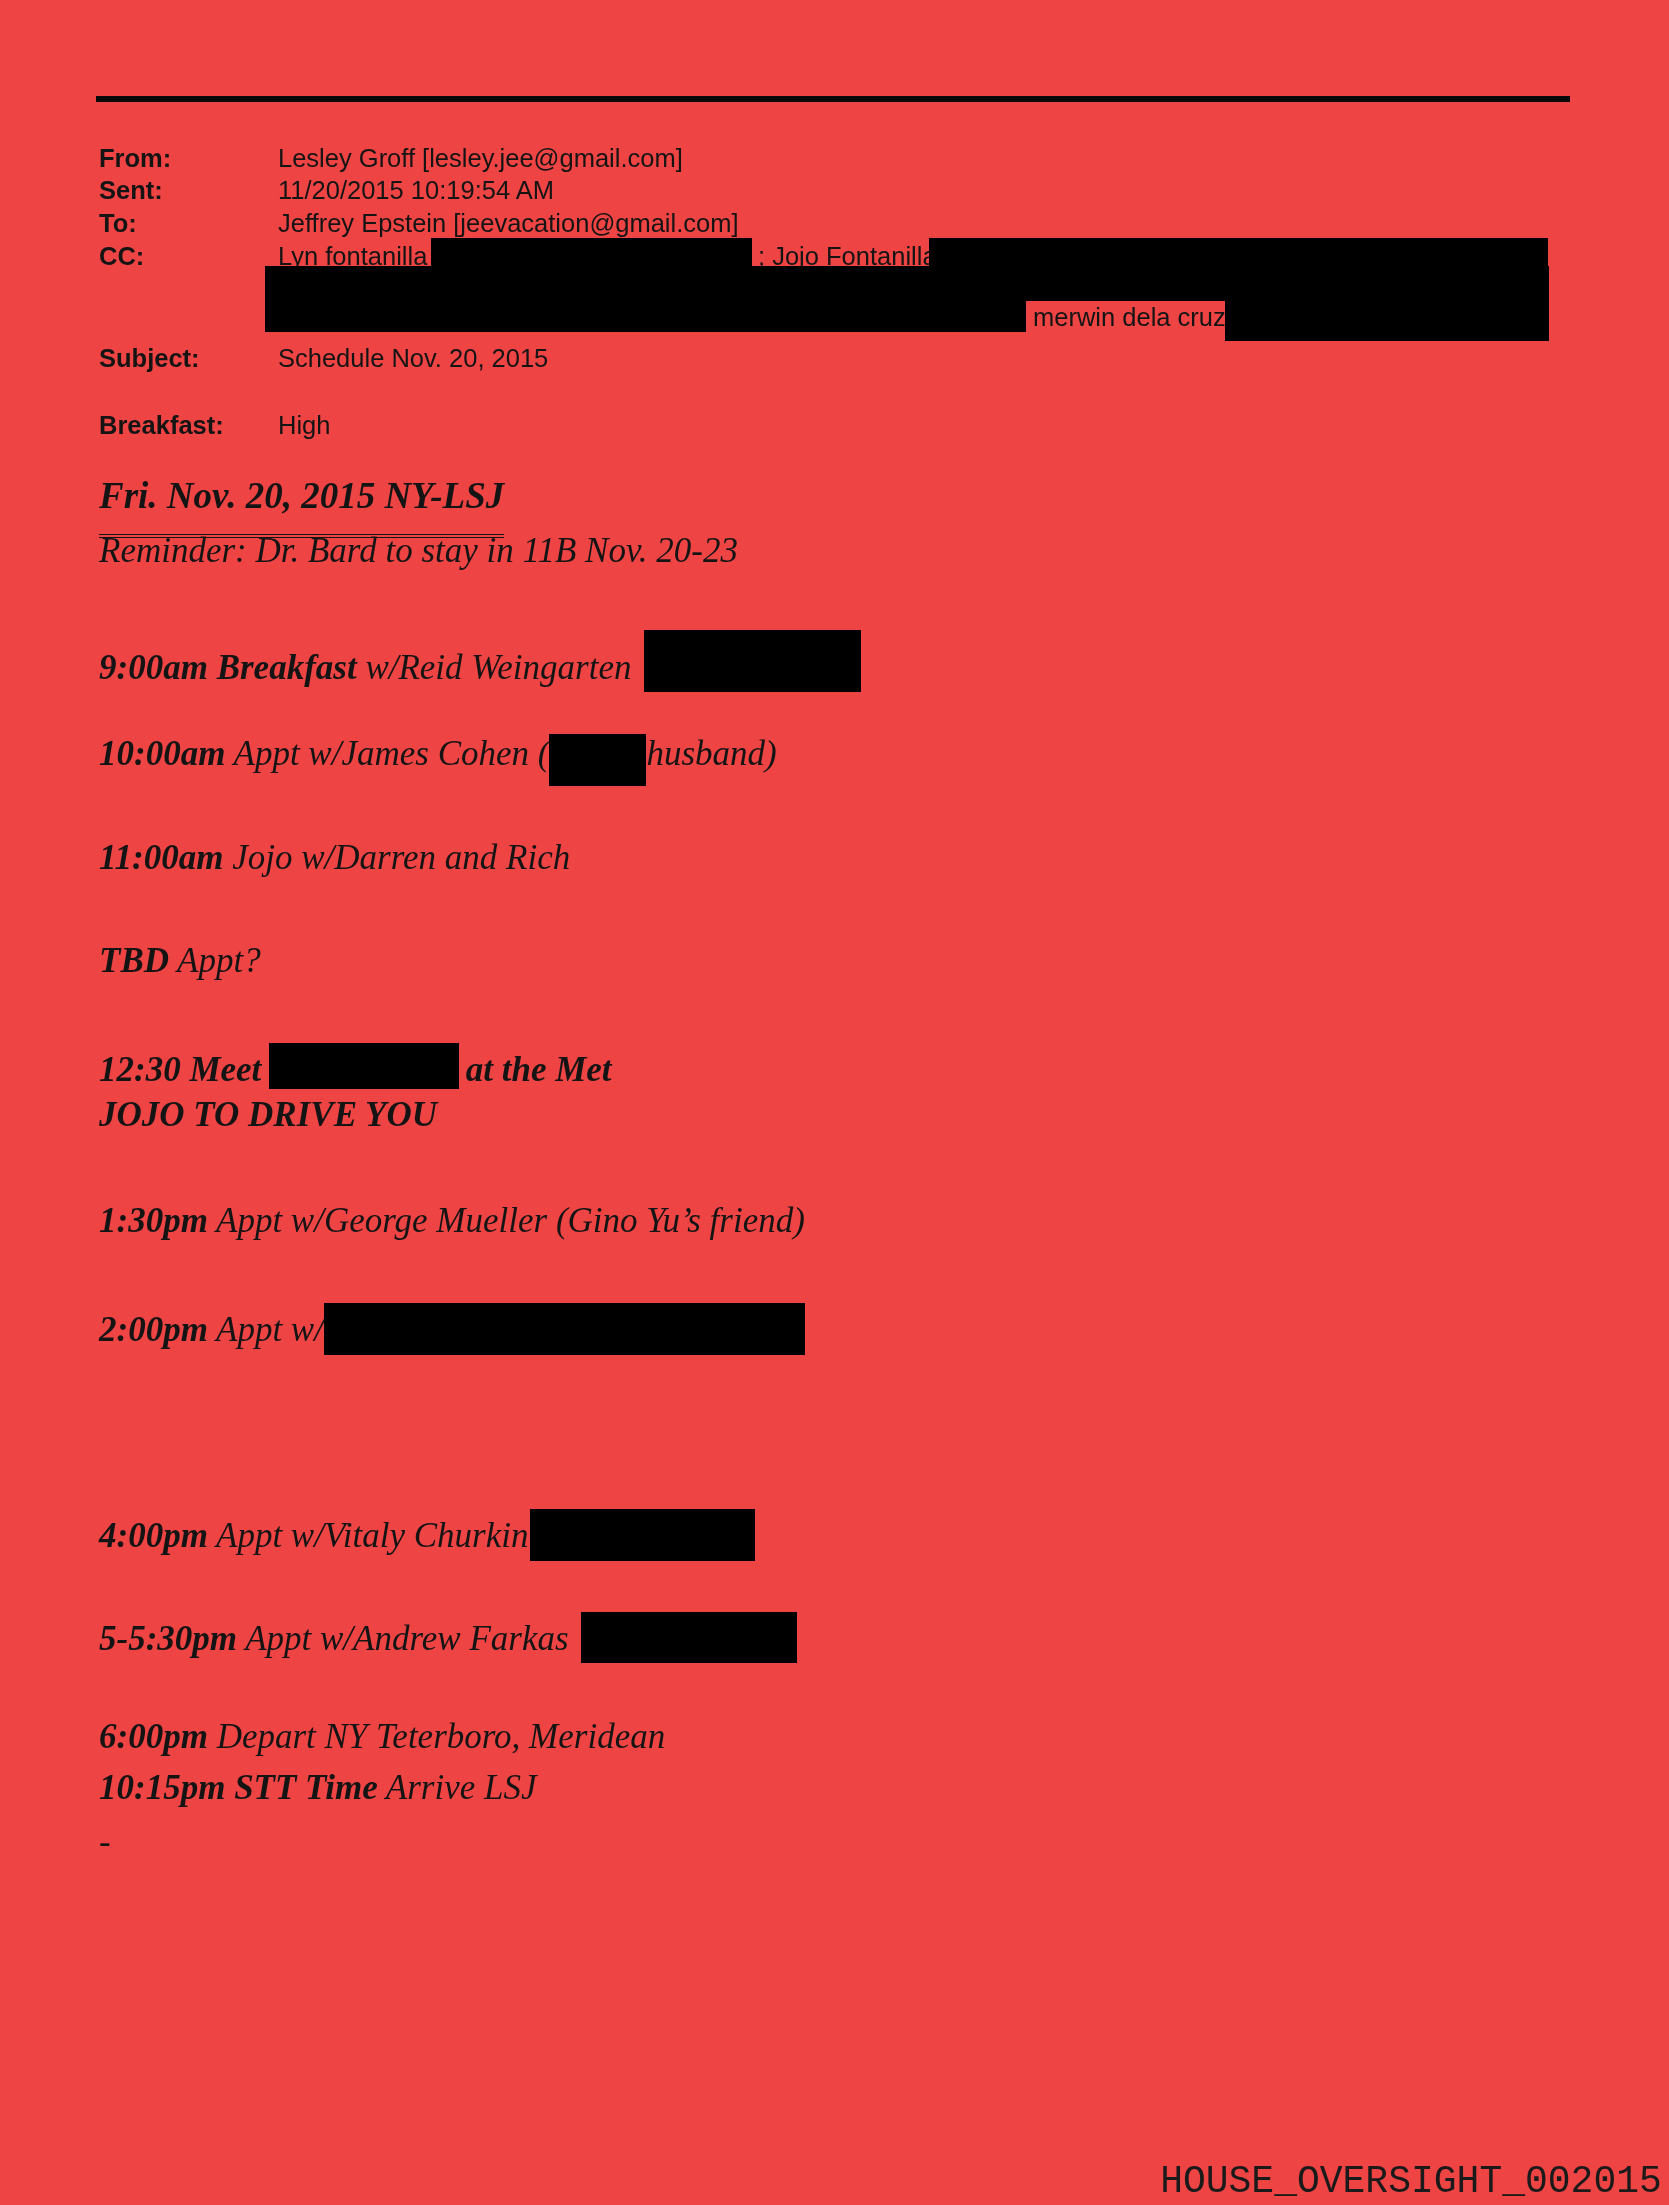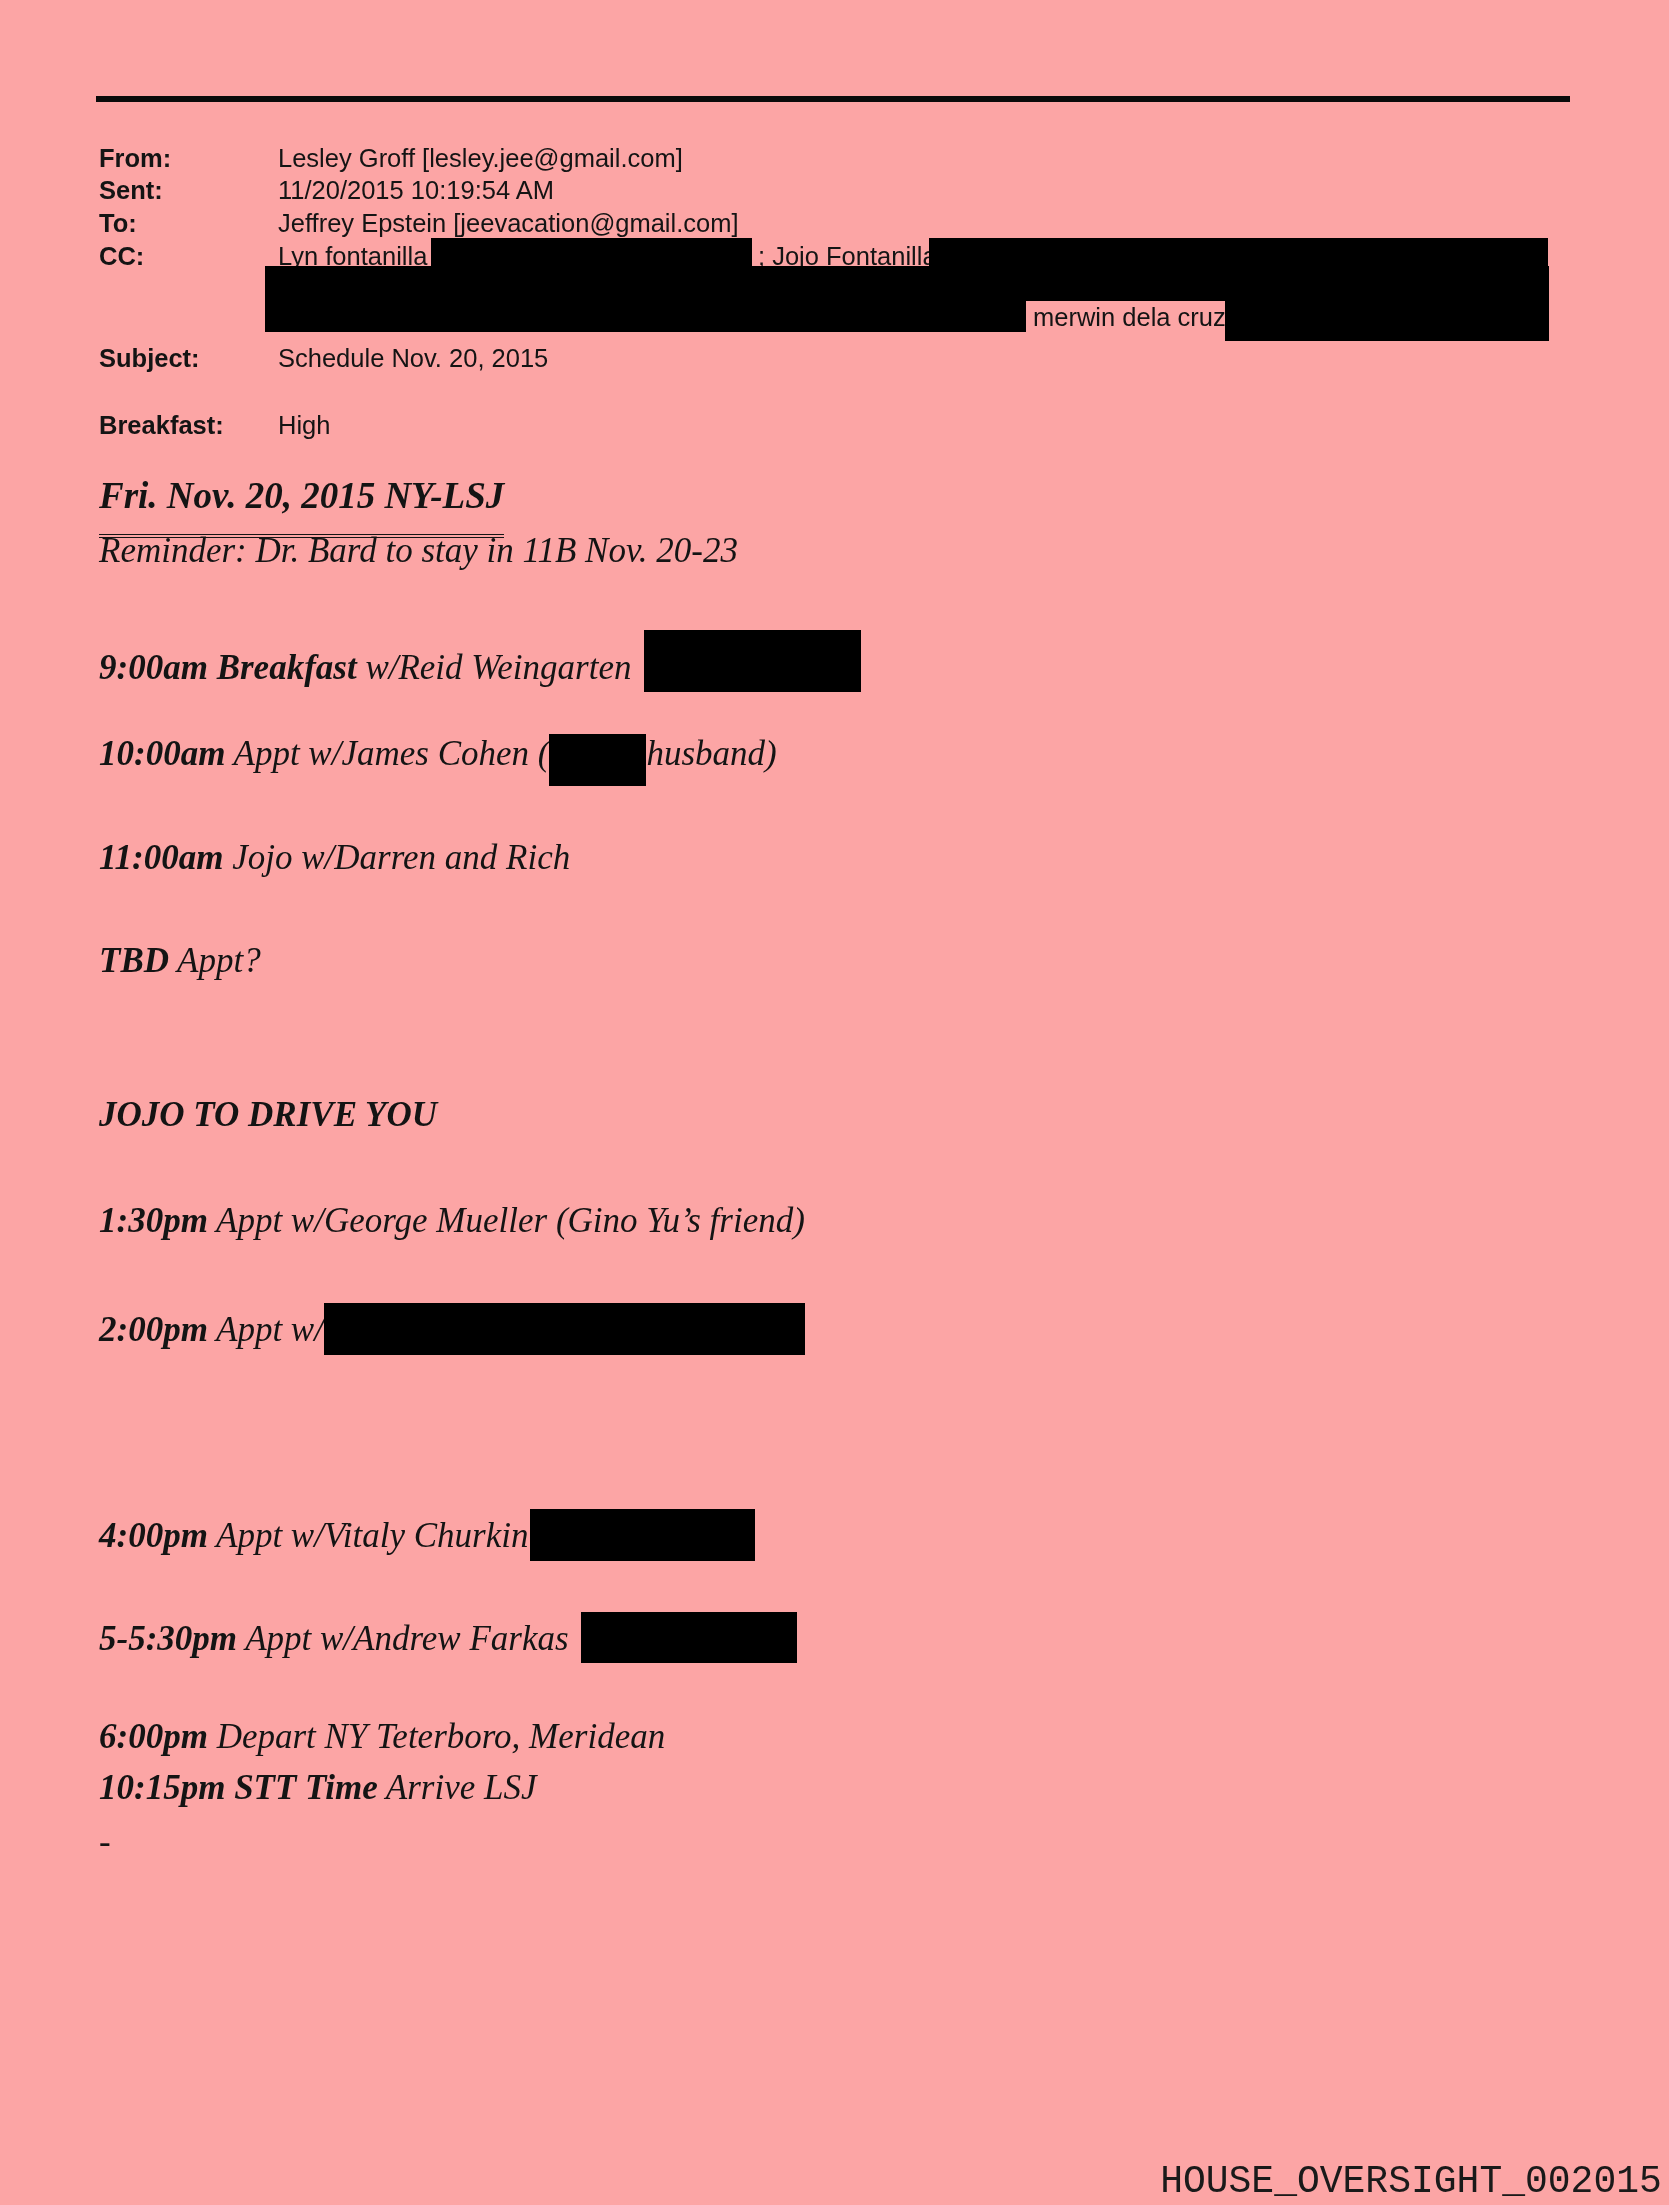--- a/index.html
+++ b/index.html
@@ -1,20 +1,20 @@
 <!DOCTYPE html>
 <html style="font-size:10.5px"><head>
 <meta charset="utf-8">
 <style>
   html, body { margin: 0; padding: 0; background: #ffffff; }
   #page {
     position: relative;
     width: 1669px;
     height: 2205px;
-    background: #fca5a5;
+    background: #ef4444;
     overflow: hidden;
     font-family: "Liberation Serif", "DejaVu Serif", serif;
     color: #141414;
   }
   
   .top-rule {
     position: absolute;
     left: 96px; top: 96px;
     width: 1474px; height: 5.9px;
     background: #0a0a0a;
@@ -116,20 +116,23 @@
   </div>
 
   <div class="body-line" style="top:837px">
     <span class="b">11:00am</span><span> Jojo w/Darren and Rich</span>
   </div>
 
   <div class="body-line" style="top:940px">
     <span class="b">TBD</span><span> Appt?</span>
   </div>
 
+  <div class="body-line" style="top:1043px">
+    <span class="b">12:30 Meet</span><span class="red-inline" style="width:190px; height:46px; vertical-align:-7.9px; margin:0 6.5px 0 7.9px"></span><span class="b">at the Met</span>
+  </div>
 
   <div class="body-line" style="top:1094px">
     <span class="b">JOJO TO DRIVE YOU</span>
   </div>
 
   <div class="body-line" style="top:1200px">
     <span class="b">1:30pm</span><span> Appt w/George Mueller (Gino Yu’s friend)</span>
   </div>
 
   <div class="body-line" style="top:1303px">

